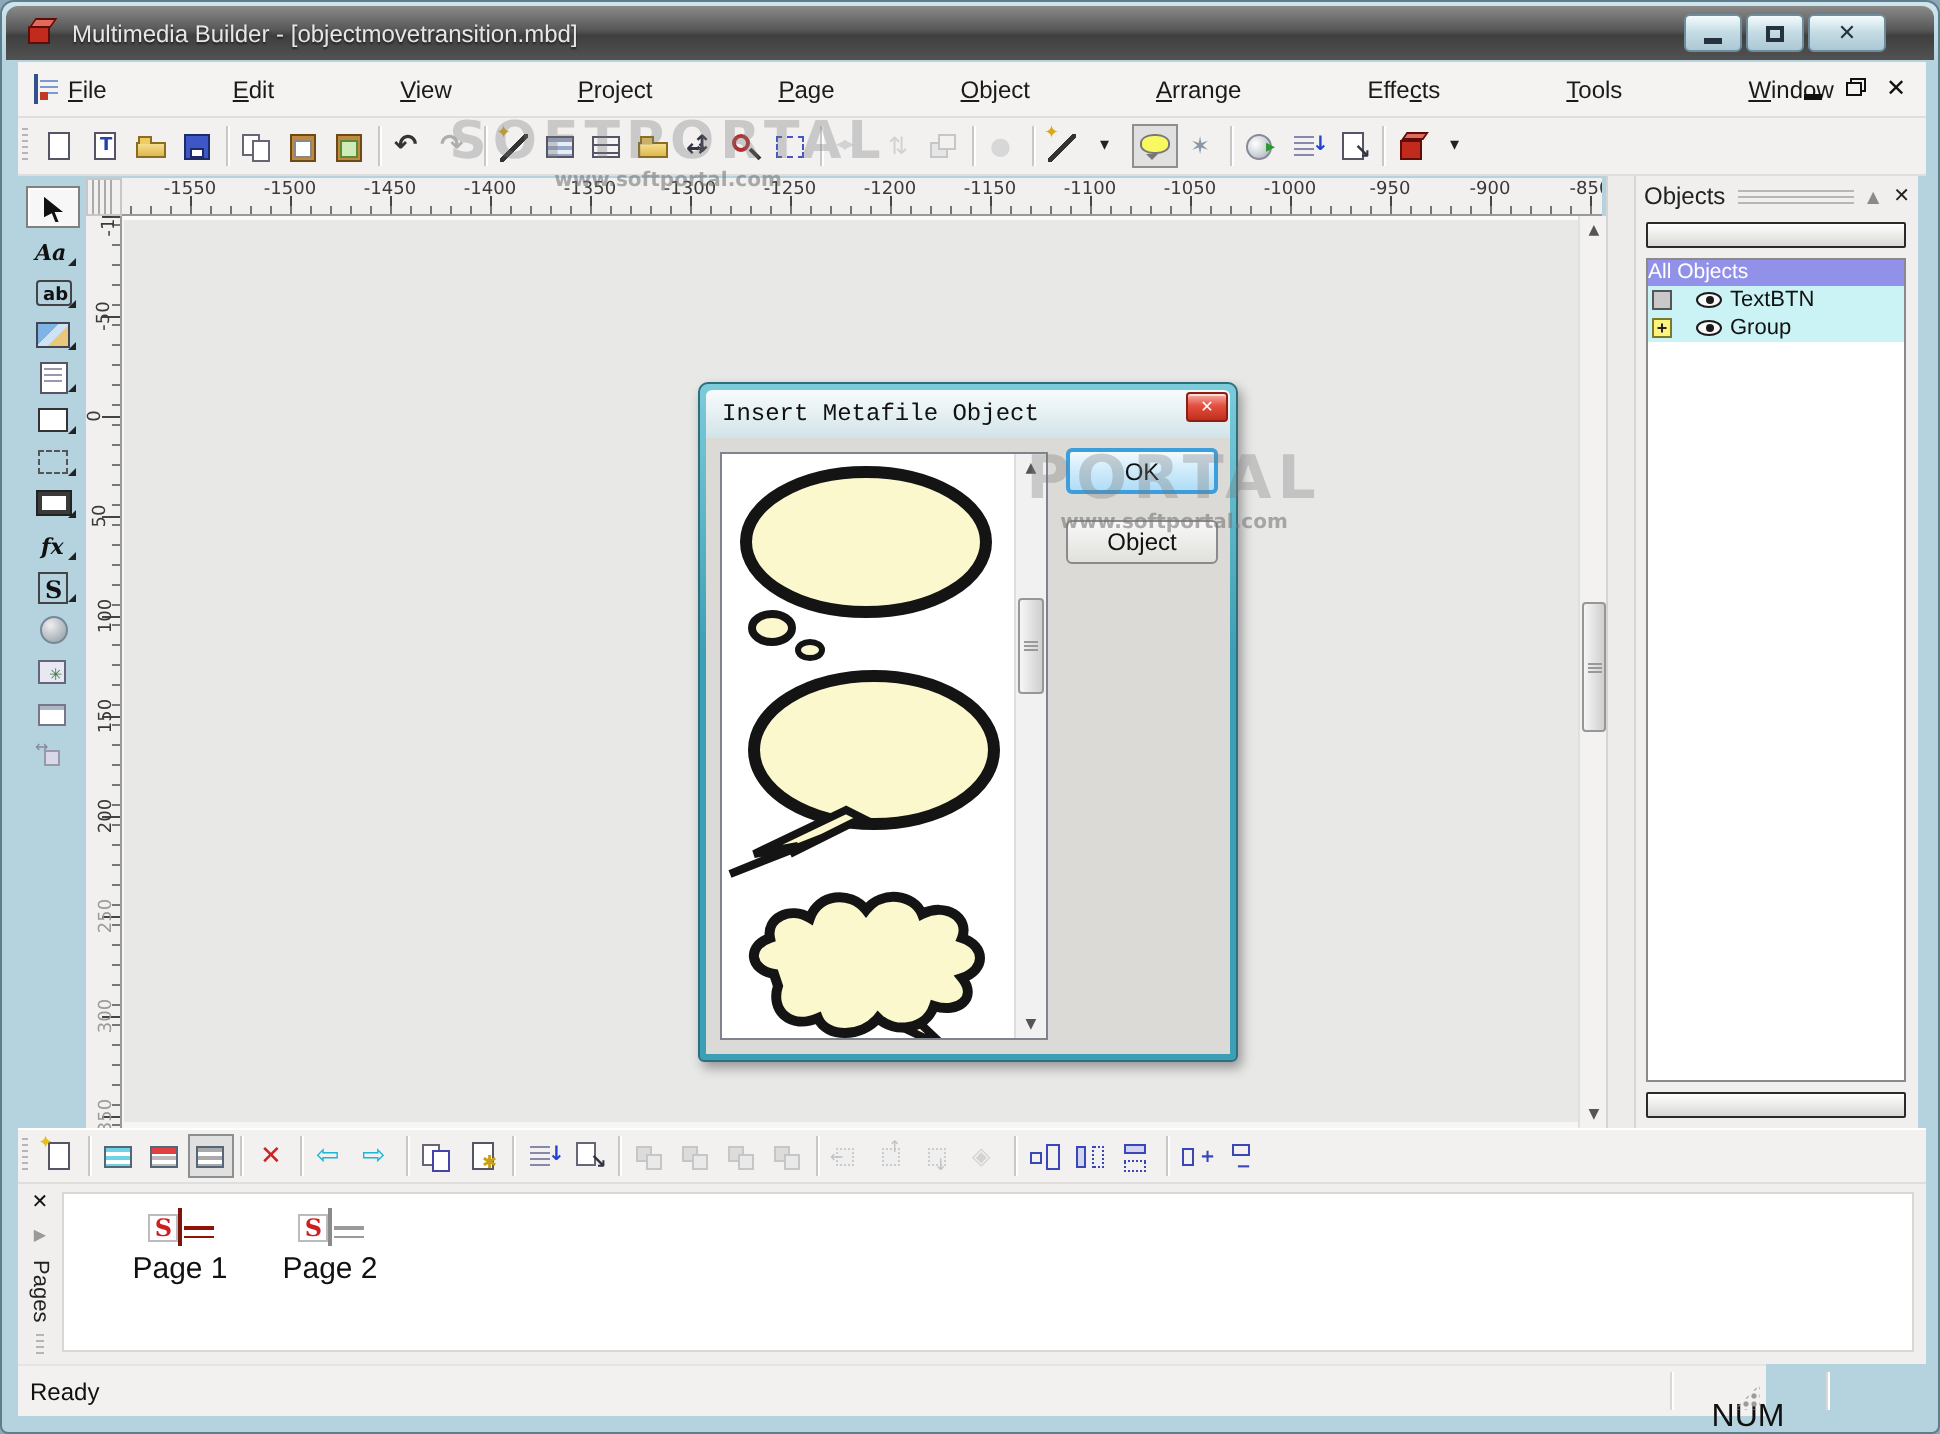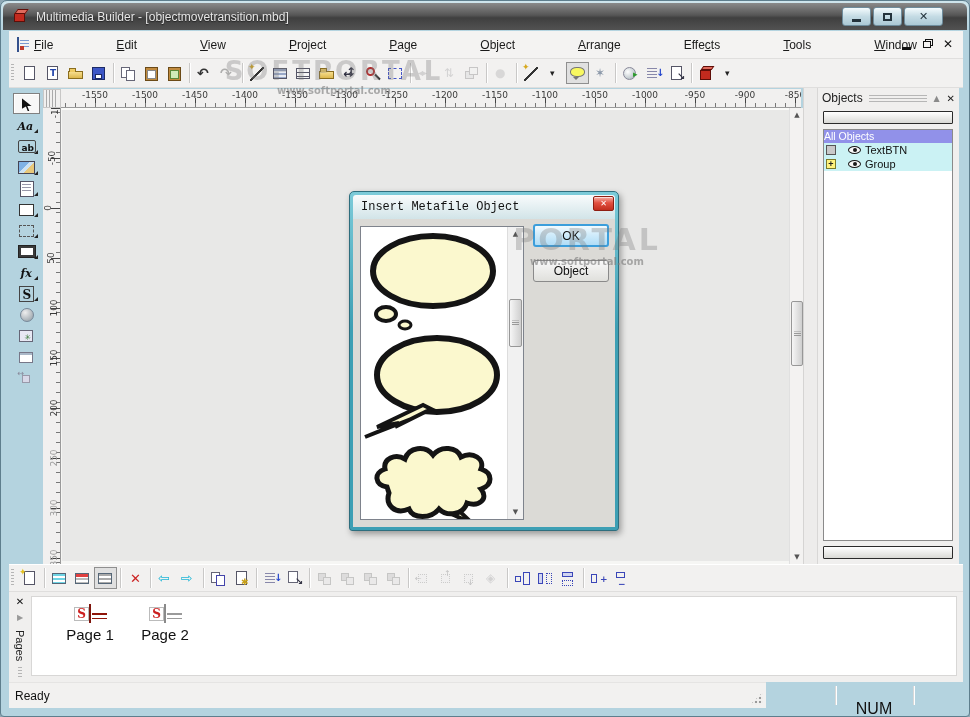--- a/index.html
+++ b/index.html
@@ -212,21 +212,21 @@
   .page-item { position:absolute; top:8px; width:60px; text-align:center; }
   .page-item .plabel { font-size:15px; color:#111; margin-top:3px; }
   .page-icon { position:relative; width:26px; height:32px; margin:0 auto; border:1px solid #8A8A8A; background:#F2F2F0; }
   .page-icon .ptop { position:absolute; top:0; left:0; right:0; height:5px; background:repeating-linear-gradient(90deg,#EFE255 0 2px,#FAFAF0 2px 4px); border-bottom:1px solid #999; }
   .page-icon .plines { position:absolute; top:8px; left:2px; width:15px; bottom:3px; background:repeating-linear-gradient(180deg,#9A9A9A 0 2px,transparent 2px 5px); }
   .page-icon.red { background:#E23B2E; border-color:#7E150C; }
   .page-icon.red .plines { background:repeating-linear-gradient(180deg,#8E1408 0 2px,transparent 2px 5px); }
   .page-icon .s { position:absolute; right:1px; bottom:1px; background:#FFF; color:#CC1F1F; font:700 12px/12px "DejaVu Serif",serif; padding:0 2px; border:1px solid #BBB; }
 
   
-  .statusbar { position:absolute; left:8px; top:681px; width:757px; height:26px; background:#F2F1F0; border-top:1px solid #E5E4E3; }
+  .statusbar { position:absolute; left:8px; top:681px; width:874px; height:26px; background:#F2F1F0; border-top:1px solid #E5E4E3; }
   .sb-msg { position:absolute; left:6px; top:6px; font-size:12px; color:#111; }
   .sb-div { position:absolute; top:3px; bottom:3px; width:1px; background:#D8D8D8; box-shadow:1px 0 0 #FFF; }
   .sb-num { position:absolute; left:830px; width:70px; top:6px; text-align:center; font-size:16px; color:#111;margin-top:11px; }
   .sb-grip { position:absolute; right:3px; bottom:3px; width:13px; height:13px;
     background:radial-gradient(circle,#9A9A9A 1px,transparent 1.6px); background-size:4px 4px; clip-path:polygon(100% 0,100% 100%,0 100%); }
 </style>
 </head>
 <body>
 
 <div id="app">

